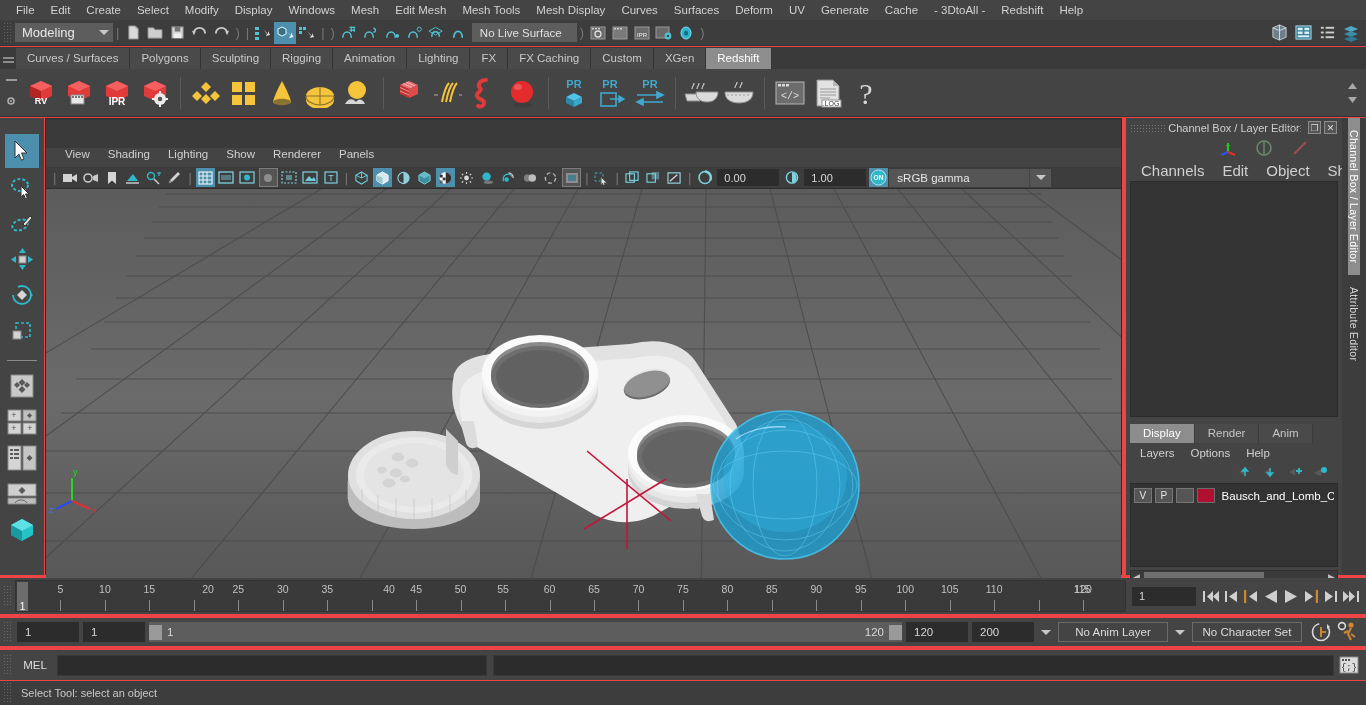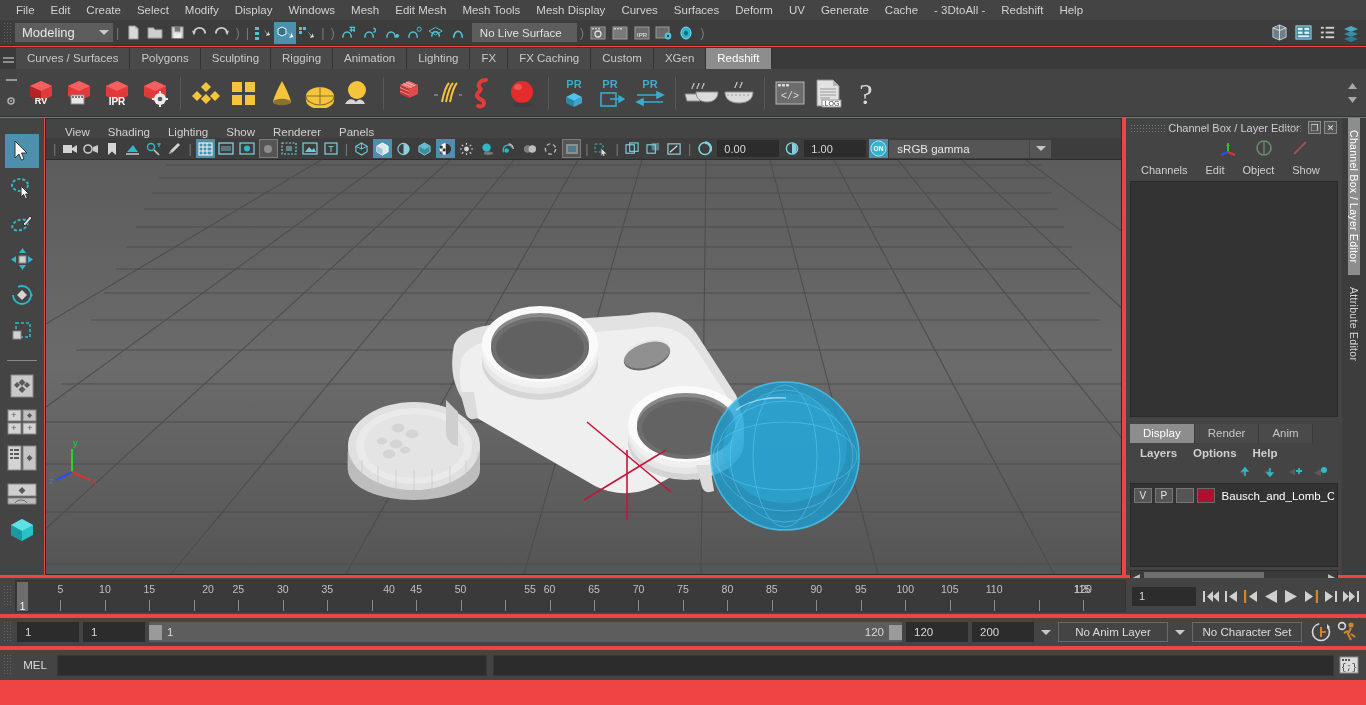--- a/index.html
+++ b/index.html
@@ -99,22 +99,23 @@
     justify-content:center; }
   .tbtn.sel { background: #4d90ad; }
   .tb-div { width: 30px; height: 1px; background: #8a8a8a; margin: 10px 0 6px; }
 
   
   .viewwrap {
     position: absolute; top: 118px; left: 45px; width: 1077px; height: 457px;
     background: #3a3a3a; border: 1px solid #2b2b2b;
   }
   .panelmenu {
-    height: 19px; background: #444; display: flex; align-items: flex-end;
+    height: 19px; background: #444; display: flex; align-items: flex-start;
     padding-left: 10px;
+    margin-top: 29px;
   }
   .panelmenu .pm { font-size: 11.5px; color: #d0d0d0; padding: 0 9px; }
   .panelbar {
     height: 22px; background: #3d3d3d; display: flex; align-items: center;
     padding-left: 4px; border-bottom: 1px solid #2e2e2e;
   }
   .pbi { width: 19px; height: 19px; display:flex; align-items:center;
     justify-content:center; flex:0 0 auto; margin: 0 1px;}
   .pbi.on { background: #4d90ad; }
   .pbi.framed { border: 1px solid #7d7d7d; background: #555; }
@@ -154,30 +155,30 @@
   }
   .rp-dots { width: 36px; height: 8px;
     background-image: radial-gradient(circle, #777 0.7px, transparent 0.8px);
     background-size: 3px 3px; }
   .rp-winbtn { width: 13px; height: 13px; border: 1px solid #8c8c8c;
     background: #555; display:flex; align-items:center; justify-content:center;
     font-size: 9px; color: #ddd; }
   .rp-gizmorow { height: 22px; display:flex; align-items:center;
     justify-content:center; gap: 18px; padding-left: 60px;}
   .rp-menus { height: 22px; display: flex; align-items: center; padding-left: 6px; }
-  .rp-menus .rm { font-size: 11px; color: #d0d0d0; padding: 0 9px; }
+  .rp-menus .rm { font-size: 15px; color: #d0d0d0; padding: 0 9px; }
   .channelbox {
     margin: 0 4px; height: 236px; background: #333333; border: 1px solid #2a2a2a;
   }
   .layertabs { display: flex; align-items: flex-end; height: 20px;
     margin: 6px 4px 0; }
   .ltab { font-size: 11.5px; color: #c6c6c6; padding: 0 13px; height: 19px;
     line-height: 19px; background: #4a4a4a; border-right: 1px solid #3a3a3a;}
   .ltab.active { background: #8d8d8d; color: #fff; }
-  .layermenus { height: 20px; display:flex; align-items:center; padding-left: 6px; font-weight: bold; }
+  .layermenus { height: 20px; display:flex; align-items:center; padding-left: 6px; }
   .layermenus .lm { font-size: 11.5px; color: #d0d0d0; padding: 0 8px; }
   .layerbtnrow { height: 18px; display:flex; align-items:center;
     justify-content: flex-end; gap: 10px; padding-right: 14px; }
   .layerlist {
     margin: 2px 4px 0; height: 84px; background: #333333; border: 1px solid #2a2a2a;
     padding: 3px;
   }
   .layerrow { display: flex; align-items: center; gap: 3px; height: 17px; }
   .lchip { width: 19px; height: 15px; background: #555; border: 1px solid #777;
     display:flex; align-items:center; justify-content:center;
@@ -1278,21 +1279,21 @@
         <div class="ts-num" style="left: 266.777px;">30</div>
         <div class="ts-tick" style="left: 311.24px;"></div>
         <div class="ts-num" style="left: 311.24px;">35</div>
         <div class="ts-tick" style="left: 355.702px;"></div>
         <div class="ts-num" style="left: 373px;">40</div>
         <div class="ts-tick" style="left: 400.165px;"></div>
         <div class="ts-num" style="left: 400.165px;">45</div>
         <div class="ts-tick" style="left: 444.628px;"></div>
         <div class="ts-num" style="left: 444.628px;">50</div>
         <div class="ts-tick" style="left: 489.091px;"></div>
-        <div class="ts-num" style="left: 514px;">55</div>
+        <div class="ts-num" style="left: 487px;">55</div>
         <div class="ts-tick" style="left: 533.554px;"></div>
         <div class="ts-num" style="left: 533.554px;">60</div>
         <div class="ts-tick" style="left: 578.017px;"></div>
         <div class="ts-num" style="left: 578.017px;">65</div>
         <div class="ts-tick" style="left: 622.479px;"></div>
         <div class="ts-num" style="left: 622.479px;">70</div>
         <div class="ts-tick" style="left: 666.942px;"></div>
         <div class="ts-num" style="left: 666.942px;">75</div>
         <div class="ts-tick" style="left: 711.405px;"></div>
         <div class="ts-num" style="left: 711.405px;">80</div>
@@ -1409,13 +1410,17 @@
           <g fill="#555">
             <rect x="3" y="3" width="2" height="2"></rect>
             <rect x="6" y="3" width="2" height="2"></rect>
             <rect x="9" y="3" width="2" height="2"></rect>
           </g>
           <text x="10" y="14" font-size="9" fill="#333" text-anchor="middle" font-family="Liberation Mono">{;}</text>
         </svg>
     </div>
   </div>
 
+  <div class="helpline">
+    <div class="gripdots"></div>
+    <div class="txt">Select Tool: select an object</div>
+  </div>
 </div>
 
 </body></html>

